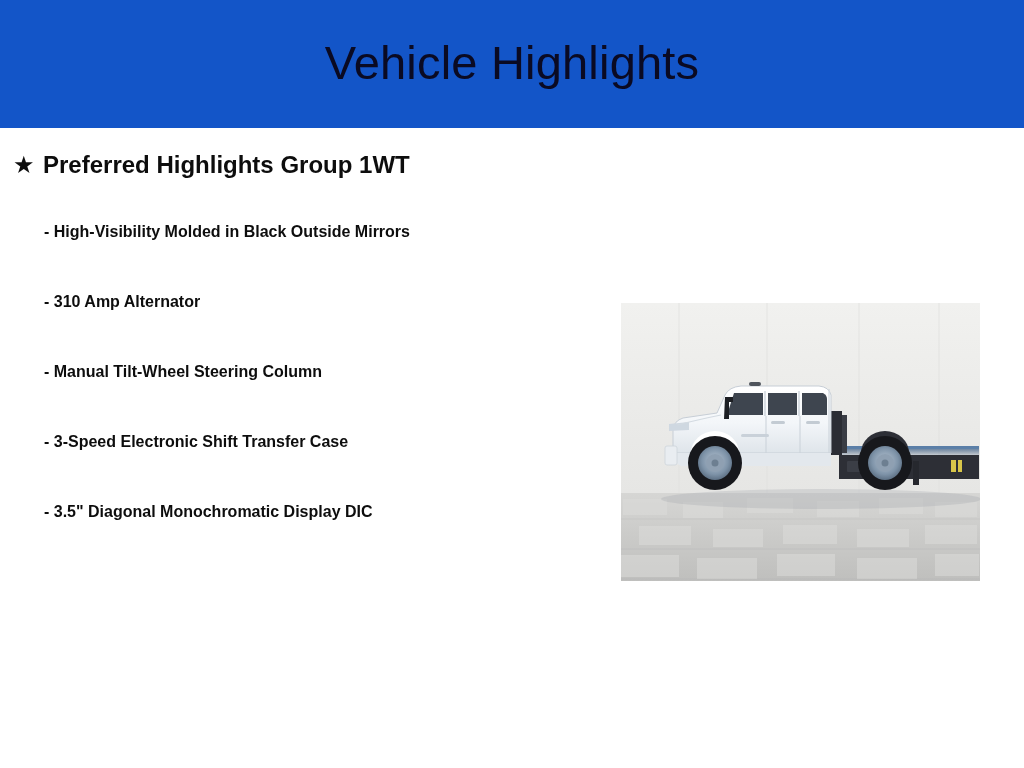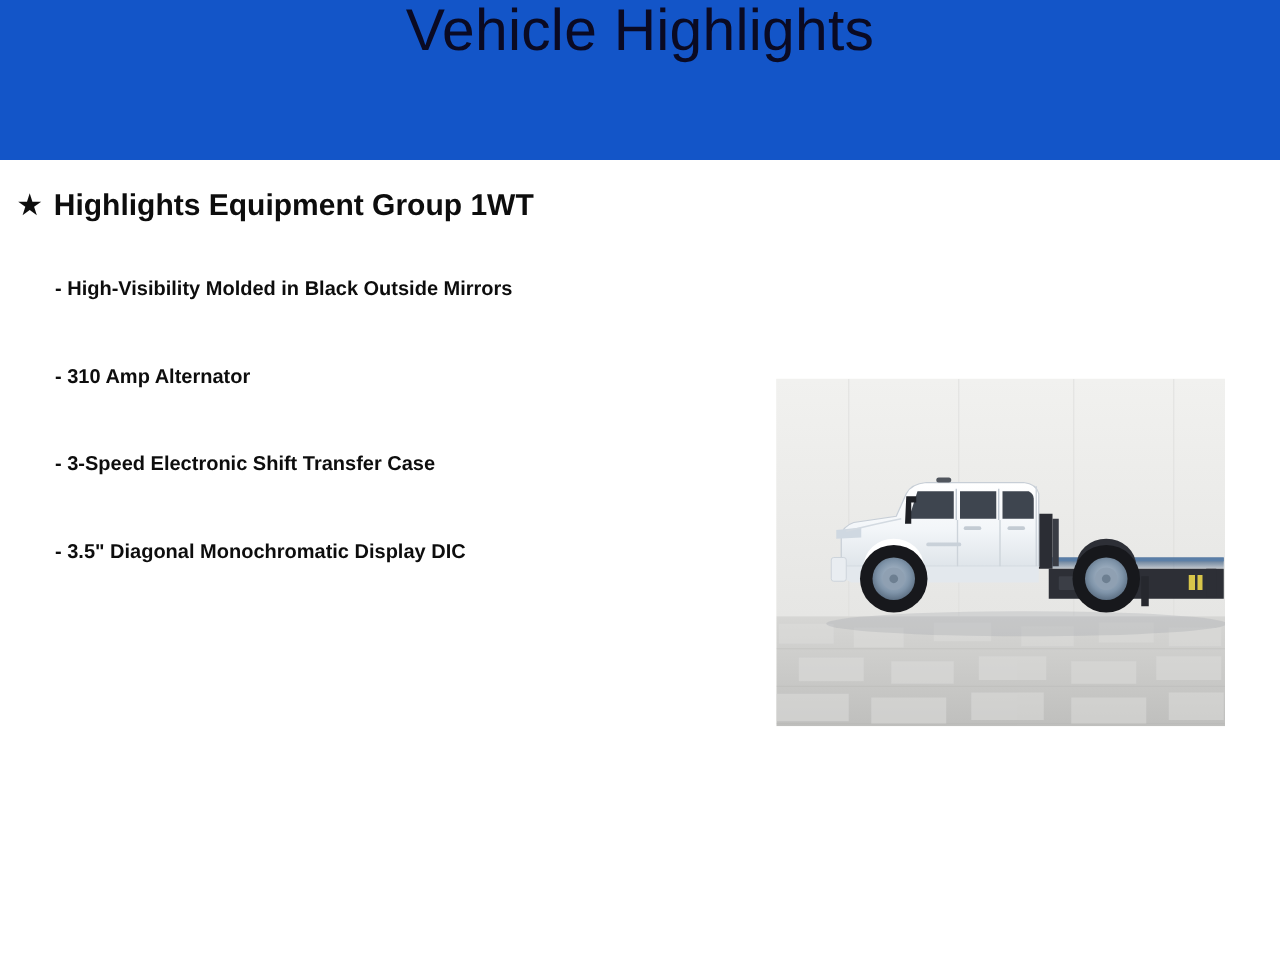--- a/index.html
+++ b/index.html
@@ -21,21 +21,21 @@
 
   
   .banner {
     position: absolute;
     left: 0;
     top: 0;
     width: 1024px;
     height: 128px;
     background: #1355c8;
     display: flex;
-    align-items: flex-start;
+    align-items: center;
     justify-content: center;
   }
   .banner-title {
     font-family: "Liberation Sans", "DejaVu Sans", sans-serif;
     font-size: 47px;
     font-weight: 400;
     line-height: 1;
     color: #0a0a23;
     letter-spacing: 0.2px;
     white-space: nowrap;
@@ -126,26 +126,27 @@
   <div class="banner">
     <h1 class="banner-title">Vehicle Highlights</h1>
   </div>
 
   <div class="content">
 
     <div class="highlights-col">
 
       <div class="group-heading">
         <span class="star-bullet">★</span>
-        <span class="group-heading-text">Highlights Equipment Group 1WT</span>
+        <span class="group-heading-text">Preferred Highlights Group 1WT</span>
       </div>
 
       <ul class="feature-list">
         <li class="feature-item">- High-Visibility Molded in Black Outside Mirrors</li>
         <li class="feature-item">- 310 Amp Alternator</li>
+        <li class="feature-item">- Manual Tilt-Wheel Steering Column</li>
         <li class="feature-item">- 3-Speed Electronic Shift Transfer Case</li>
         <li class="feature-item">- 3.5" Diagonal Monochromatic Display DIC</li>
       </ul>
 
     </div>
 
     <div class="vehicle-photo">
       <svg viewBox="0 0 359 278" xmlns="http://www.w3.org/2000/svg">
         <defs>
           <linearGradient id="wallGrad" x1="0" y1="0" x2="0" y2="1">

